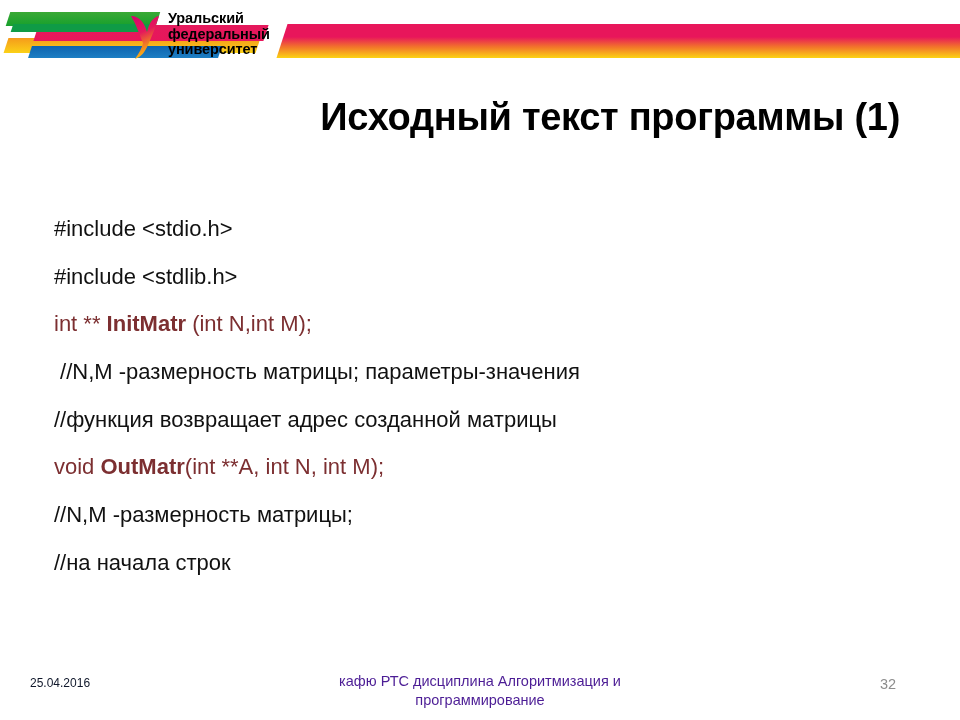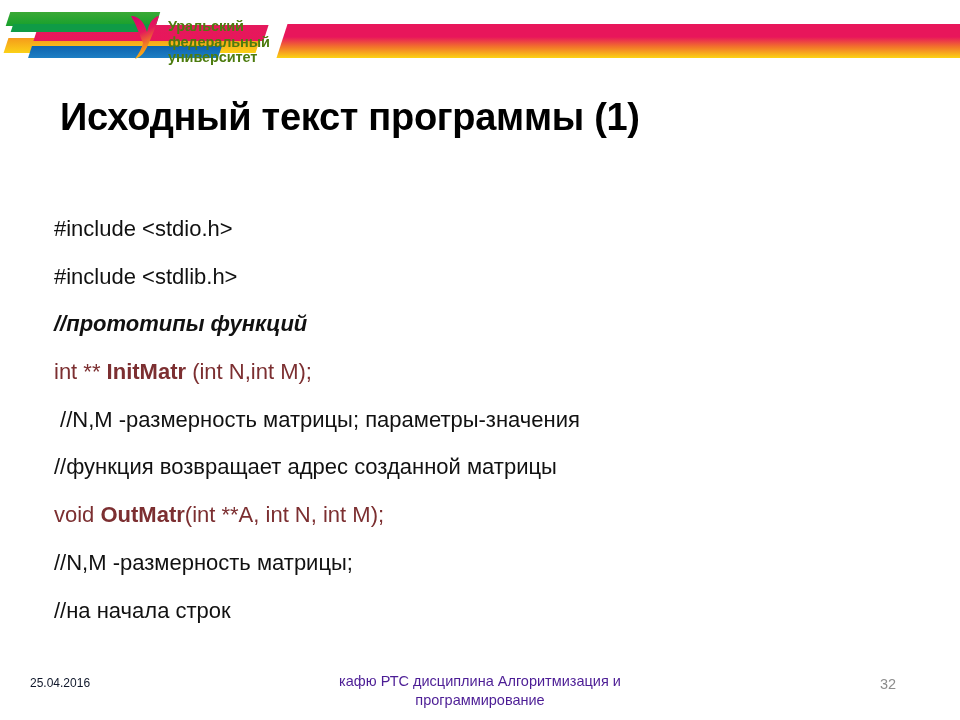--- a/index.html
+++ b/index.html
@@ -69,35 +69,35 @@
     left: 128px; top: 8px;
     width: 140px; height: 58px;
   }
   #logo-mark {
     position: absolute;
     left: 0; top: 6px;
     width: 34px; height: 46px;
   }
   #logo-text {
     position: absolute;
-    left: 40px; top: 11px;
+    left: 40px; top: 3px;
     font-size: 14.5px;
     line-height: 15.6px;
     font-weight: bold;
-    color: #4d7c0f;
+    color: #000000;
     letter-spacing: -0.1px;
     white-space: nowrap;
   }
 
   
   #slide-title {
     position: absolute;
     left: 60px; top: 96px;
     width: 840px;
-    text-align: left;
+    text-align: right;
     font-size: 38px;
     font-weight: bold;
     color: #000000;
     letter-spacing: -0.3px;
   }
 
   
   #code-body {
     position: absolute;
     left: 54px; top: 218px;
@@ -181,21 +181,20 @@
     <div>университет</div>
   </div>
 </div>
 
 <div id="slide-title">Исходный текст программы (1)</div>
 
 <div id="code-body">
 
   <div class="code-line">#include &lt;stdio.h&gt;</div>
   <div class="code-line">#include &lt;stdlib.h&gt;</div>
-  <div class="code-line ital">//прототипы функций</div>
 
   <div class="code-line maroon"><span>int ** </span><span class="fn">InitMatr</span><span> (int N,int M);</span></div>
 
   <div class="code-line"> //N,M -размерность матрицы; параметры-значения</div>
   <div class="code-line">//функция возвращает адрес созданной матрицы</div>
 
   <div class="code-line maroon"><span>void </span><span class="fn">OutMatr</span><span>(int **A, int N, int M);</span></div>
 
   <div class="code-line">//N,M -размерность матрицы;</div>
   <div class="code-line">//на начала строк</div>

